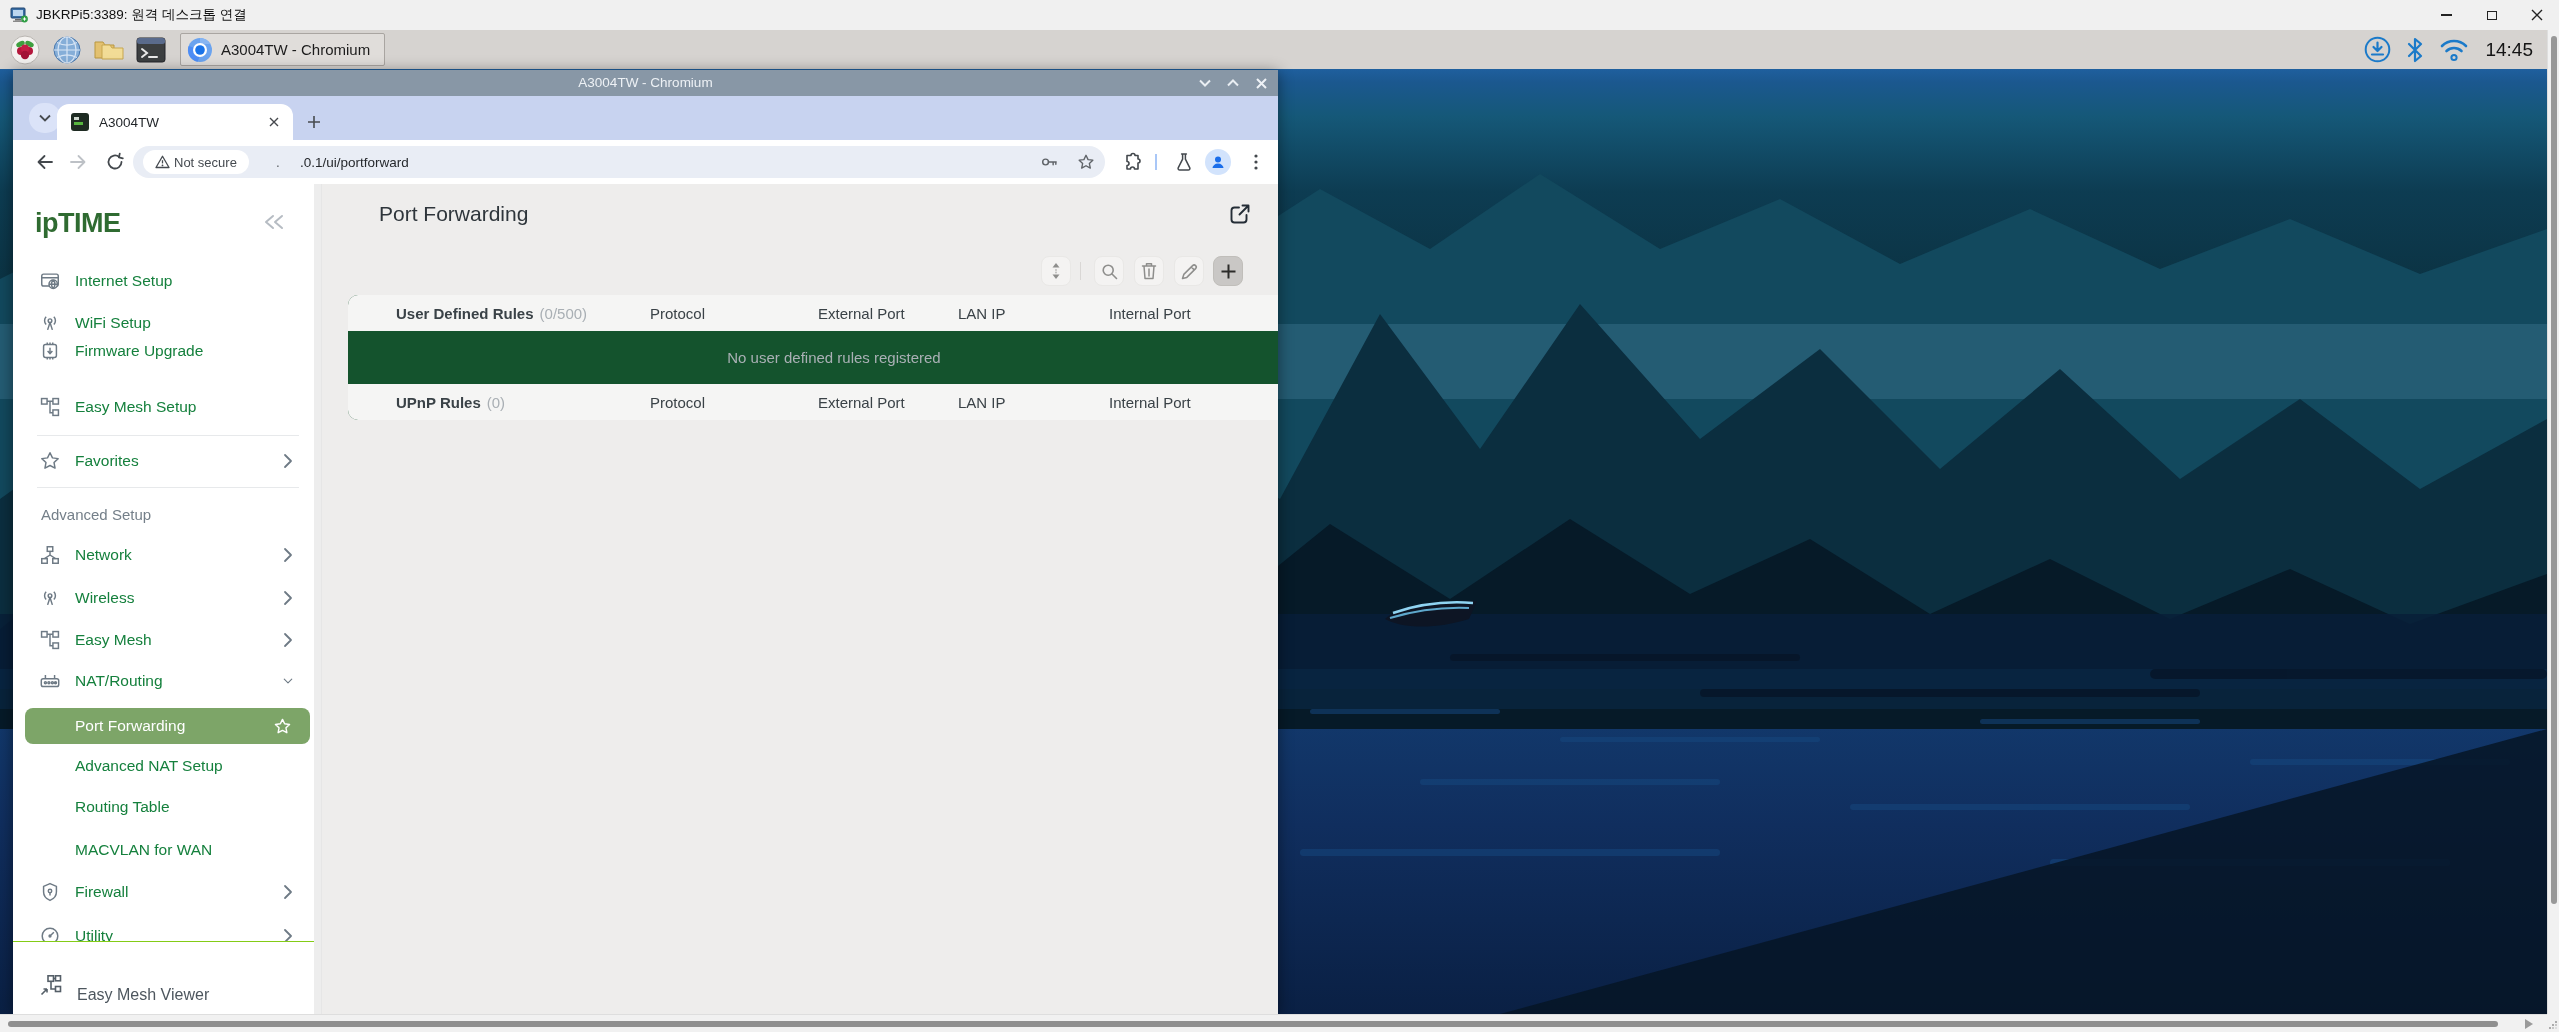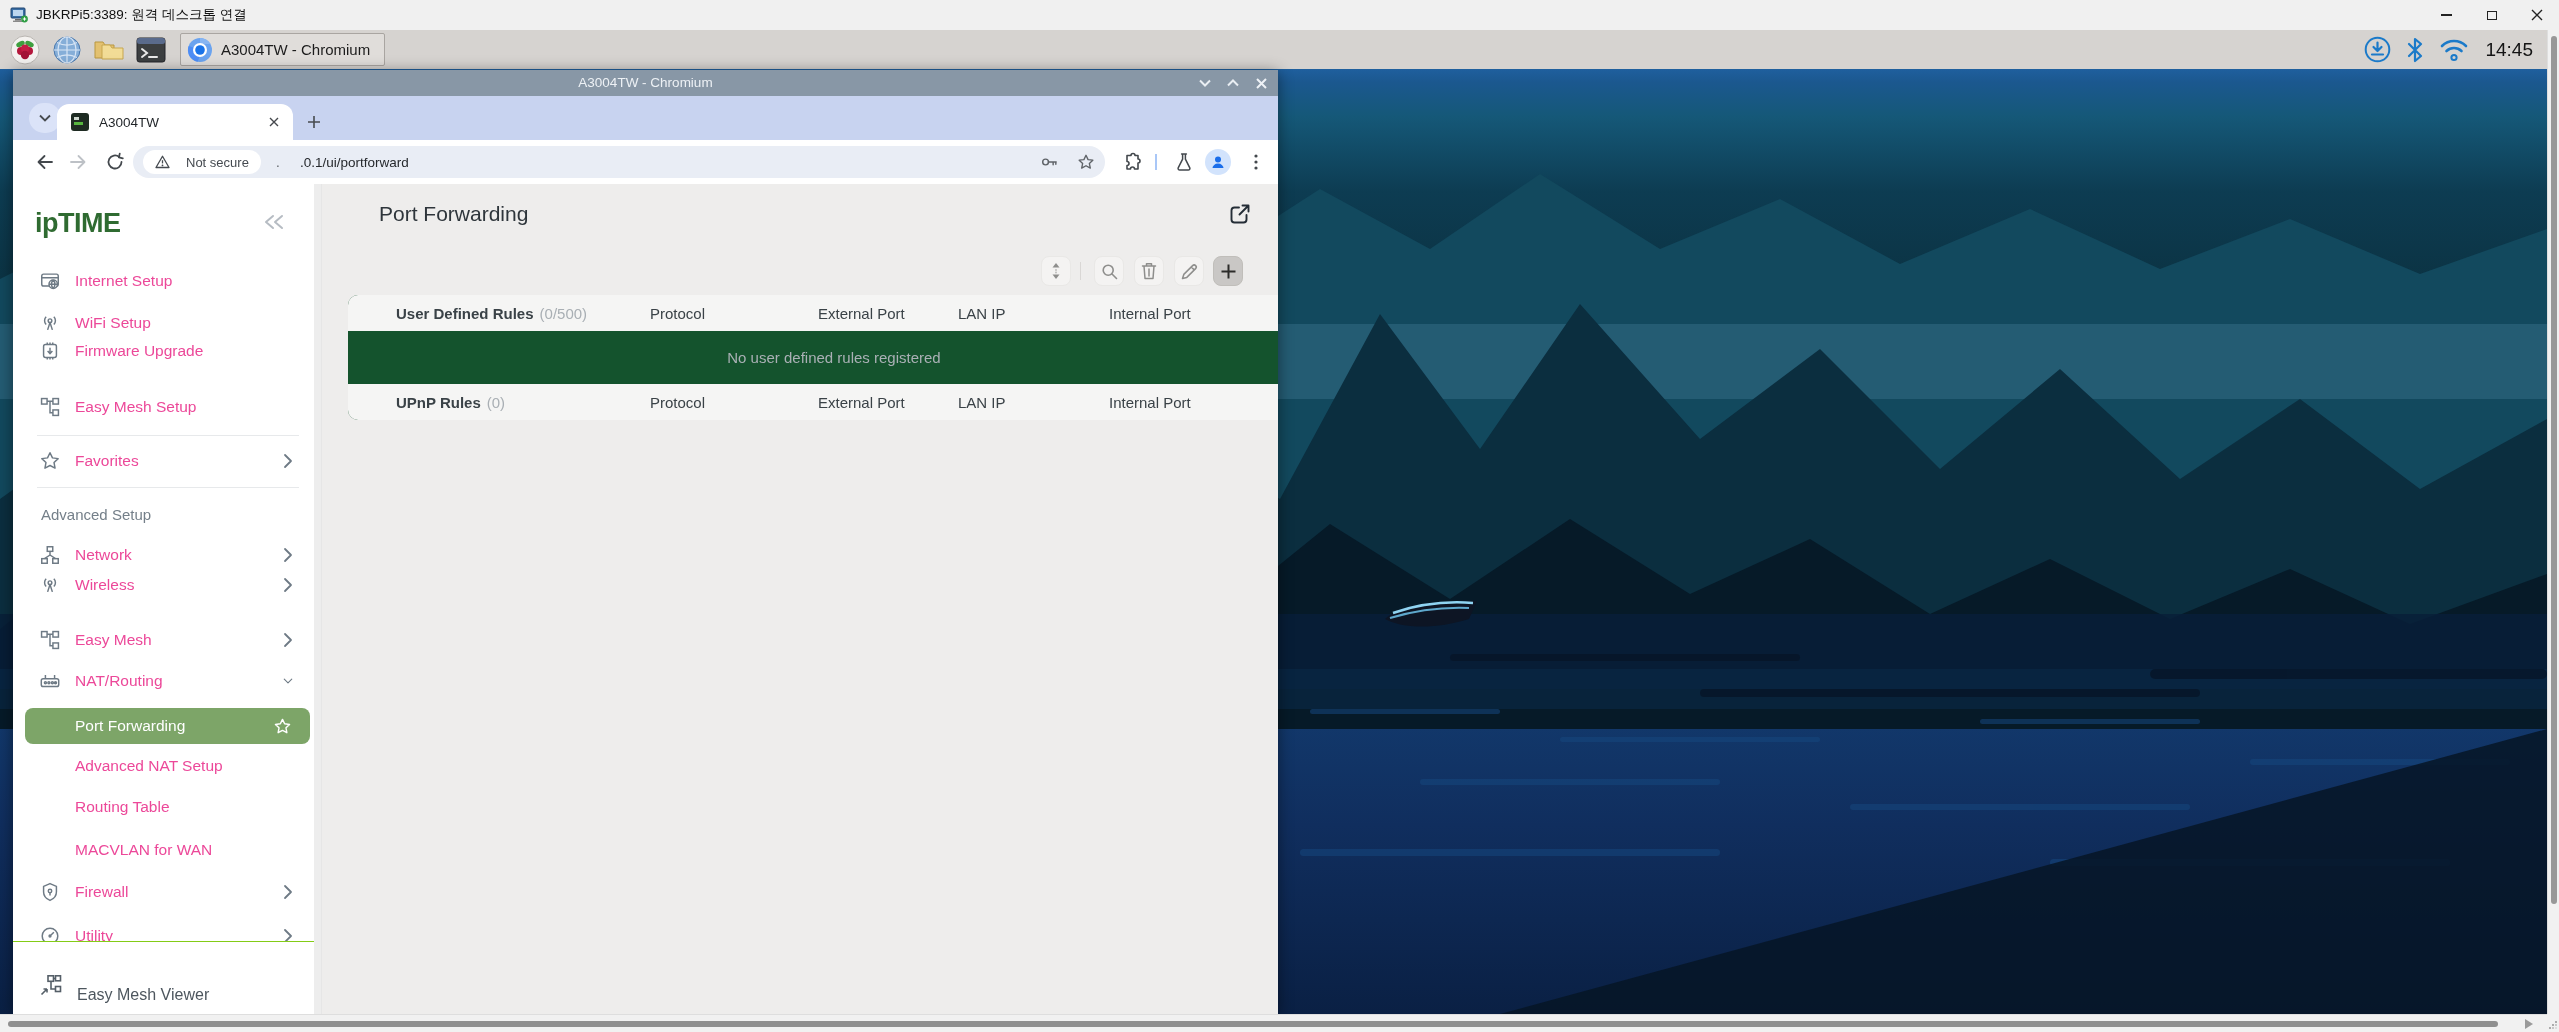--- a/index.html
+++ b/index.html
@@ -61,38 +61,38 @@
   .tab-fav b { position:absolute; left:3px; top:4px; width:5px; height:3px; background:#cfd8cf; }
   .tab-title { font-size:13.5px; color:#1f2327; margin-left:10px; flex:1; }
   .tab-close { width:18px; height:18px; margin-right:10px; display:flex; align-items:center; justify-content:center; border-radius:50%; }
   .newtab { position:absolute; left:288px; top:13px; width:26px; height:26px; display:flex; align-items:center; justify-content:center; border-radius:50%; }
 
   .toolbar { position:absolute; left:0; top:70px; width:100%; height:44px; background:#fff; }
   .nav-ic { position:absolute; top:10px; width:24px; height:24px; display:flex; align-items:center; justify-content:center; }
   .omnibox { position:absolute; left:120px; top:6px; width:972px; height:32px; border-radius:16px;
     background:#e9edf5; display:flex; align-items:center; }
   .sec-chip { position:absolute; left:10px; top:4px; height:24px; border-radius:12px; background:#fff;
-    display:flex; align-items:center; gap:16px; padding:0 12px; }
+    display:flex; align-items:center; gap:4px; padding:0 12px; }
   .sec-chip span { font-size:13px; color:#454a50; }
   .url-prefix { position:absolute; left:143px; font-size:13.5px; color:#5f6368; }
   .url-text { position:absolute; left:167px; font-size:13.5px; color:#26292d; }
   .omni-ic { position:absolute; top:7px; width:18px; height:18px; }
   .chrome-right-ic { position:absolute; top:9px; width:26px; height:26px; display:flex; align-items:center; justify-content:center; }
 
   .bw-content { position:absolute; left:0; top:114px; width:100%; height:830px; background:#eeedec; overflow:hidden; }
 
   
   .sidebar { position:absolute; left:0; top:0; width:309px; height:830px; background:#fff; border-right:1px solid #e6e6e6; }
   .side-scrollbar { position:absolute; right:0; top:0; width:7px; height:830px; background:#ededed; }
   .logo { position:absolute; left:22px; top:24px; font-size:27px; color:#2f6b31; letter-spacing:-0.5px; }
   .logo .ip { font-weight:700; text-transform:lowercase; }
   .logo .time { font-weight:800; }
   .collapse { position:absolute; right:36px; top:30px; color:#b6bcc3; }
   .side-scroll { position:absolute; left:0; top:0; width:100%; height:758px; overflow:hidden; border-bottom:1px solid #84cc16; }
-  .nav-row { position:absolute; left:0; width:100%; height:42px; display:flex; align-items:center; color:#ec4899; }
+  .nav-row { position:absolute; left:0; width:100%; height:42px; display:flex; align-items:center; color:#15803d; }
   .nav-row .ic { position:absolute; left:26px; width:22px; height:22px; color:#6e7a85; }
   .nav-row .lbl { position:absolute; left:62px; font-size:15.5px; white-space:nowrap; }
   .nav-row .chev { position:absolute; right:28px; width:10px; height:16px; color:#6e7a85; }
   .side-div { position:absolute; left:24px; width:262px; height:1px; background:#e7e9eb; }
   .section-lbl { position:absolute; left:28px; font-size:15px; color:#747f89; }
   .active-pill { position:absolute; left:12px; top:524px; width:285px; height:36px; background:#7da568;
     border-radius:8px; display:flex; align-items:center; }
   .active-pill .lbl { position:absolute; left:50px; font-size:15.5px; color:#fff; }
   .active-pill .star { position:absolute; right:18px; width:19px; height:19px; color:#fff; }
   .viewer-row { position:absolute; left:0; top:780px; width:100%; height:42px; display:flex; align-items:center; color:#4d565e; }
@@ -410,21 +410,21 @@
               <rect x="9" y="3" width="6" height="5"></rect>
                 <rect x="3" y="16" width="6" height="5"></rect>
                 <rect x="15" y="16" width="6" height="5"></rect>
               <path d="M12,8 v4 M12,12 L6,16 M12,12 L18,16"></path>
             </svg>
             <span class="lbl">Network</span>
             <svg class="chev" viewBox="0 0 10 16">
                 <path d="M2,2 L8,8 L2,14" stroke="currentColor" stroke-width="1.8" fill="none" stroke-linecap="round" stroke-linejoin="round"></path>
               </svg>
           </div>
-          <div class="nav-row" style="top:380px">
+          <div class="nav-row" style="top:393px">
             <svg class="ic" viewBox="0 0 24 24" fill="none" stroke="currentColor" stroke-width="1.6">
               <circle cx="12" cy="9.5" r="2"></circle>
                 <path d="M7.8,5.3 a6,6 0 0 0 0,8.4 M16.2,5.3 a6,6 0 0 1 0,8.4 M12,11.5 l-2.6,8 M12,11.5 l2.6,8"></path>
             </svg>
             <span class="lbl">Wireless</span>
             <svg class="chev" viewBox="0 0 10 16">
                 <path d="M2,2 L8,8 L2,14" stroke="currentColor" stroke-width="1.8" fill="none" stroke-linecap="round" stroke-linejoin="round"></path>
               </svg>
           </div>
           <div class="nav-row" style="top:435px">

